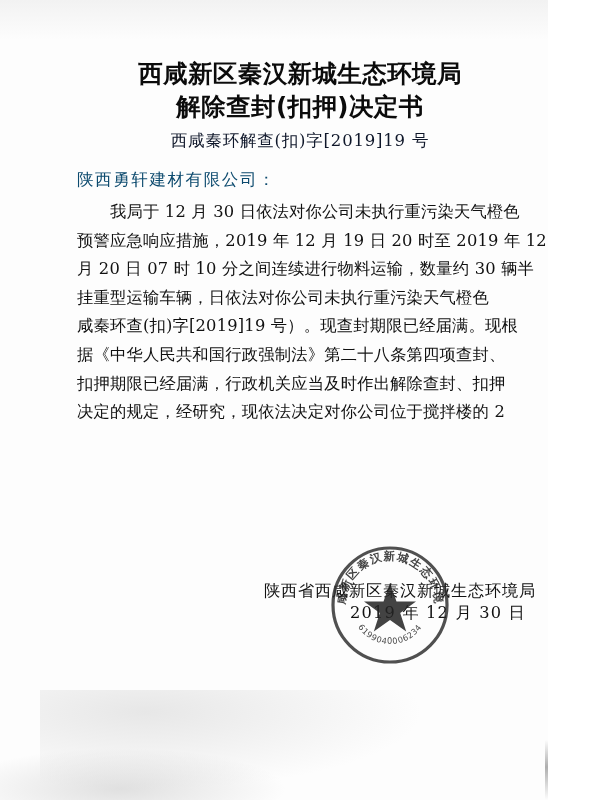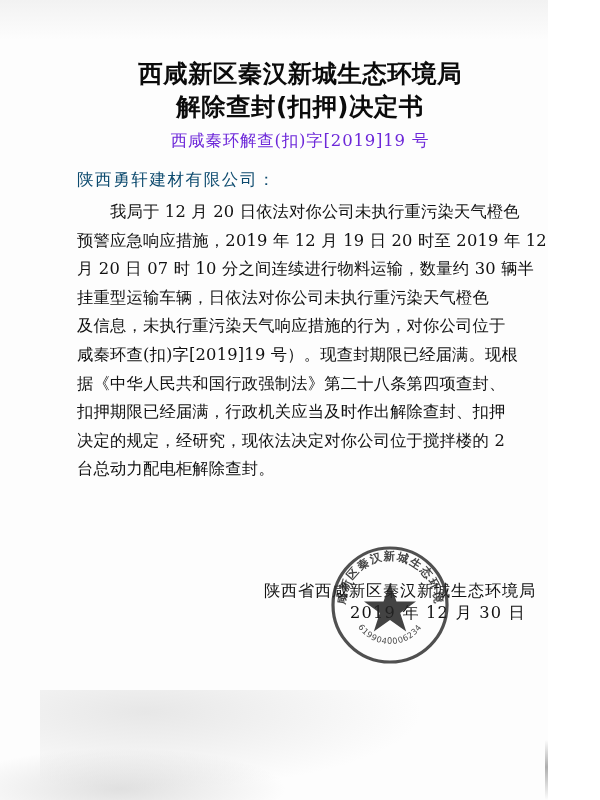--- a/index.html
+++ b/index.html
@@ -72,21 +72,21 @@
   }
 
   .doc-number {
     position: absolute;
     left: 0;
     top: 130px;
     width: 600px;
     text-align: center;
     font-family: "DejaVu Serif", serif;
     font-size: 16.5px;
-    color: #6d28d9;
+    color: #0f172a;
     letter-spacing: 0.8px;
   }
 
   
   .recipient {
     position: absolute;
     left: 77px;
     top: 169px;
     font-family: "DejaVu Serif", serif;
     font-size: 16.5px;
@@ -181,30 +181,28 @@
   <div class="doc-title">
     <span>西咸新区秦汉新城生态环境局</span>
     <span class="line2">解除查封(扣押)决定书</span>
   </div>
 
   <div class="doc-number">西咸秦环解查(扣)字[2019]19 号</div>
 
   <div class="recipient">陕西勇轩建材有限公司：</div>
 
   <div class="body-text">
-    <div class="body-line justify indent">我局于 12 月 20 日依法对你公司未执行重污染天气橙色</div>
+    <div class="body-line justify indent">我局于 12 月 30 日依法对你公司未执行重污染天气橙色</div>
     <div class="body-line justify">预警应急响应措施，2019 年 12 月 19 日 20 时至 2019 年 12</div>
     <div class="body-line justify">月 20 日 07 时 10 分之间连续进行物料运输，数量约 30 辆半</div>
     <div class="body-line justify">挂重型运输车辆，日依法对你公司未执行重污染天气橙色</div>
-    <div class="body-line justify">及信息，未执行重污染天气响应措施的行为，对你公司位于</div>
     <div class="body-line justify">咸秦环查(扣)字[2019]19 号）。现查封期限已经届满。现根</div>
     <div class="body-line justify">据《中华人民共和国行政强制法》第二十八条第四项查封、</div>
     <div class="body-line justify">扣押期限已经届满，行政机关应当及时作出解除查封、扣押</div>
     <div class="body-line justify">决定的规定，经研究，现依法决定对你公司位于搅拌楼的 2</div>
-    <div class="body-line">台总动力配电柜解除查封。</div>
   </div>
 
   <div class="signature">
     <div class="sign-org">陕西省西咸新区秦汉新城生态环境局</div>
     <div class="sign-date">2019 年 12 月 30 日</div>
   </div>
 
   <div class="seal">
     <svg width="124" height="124" viewBox="0 0 124 124" xmlns="http://www.w3.org/2000/svg">
       <defs>

